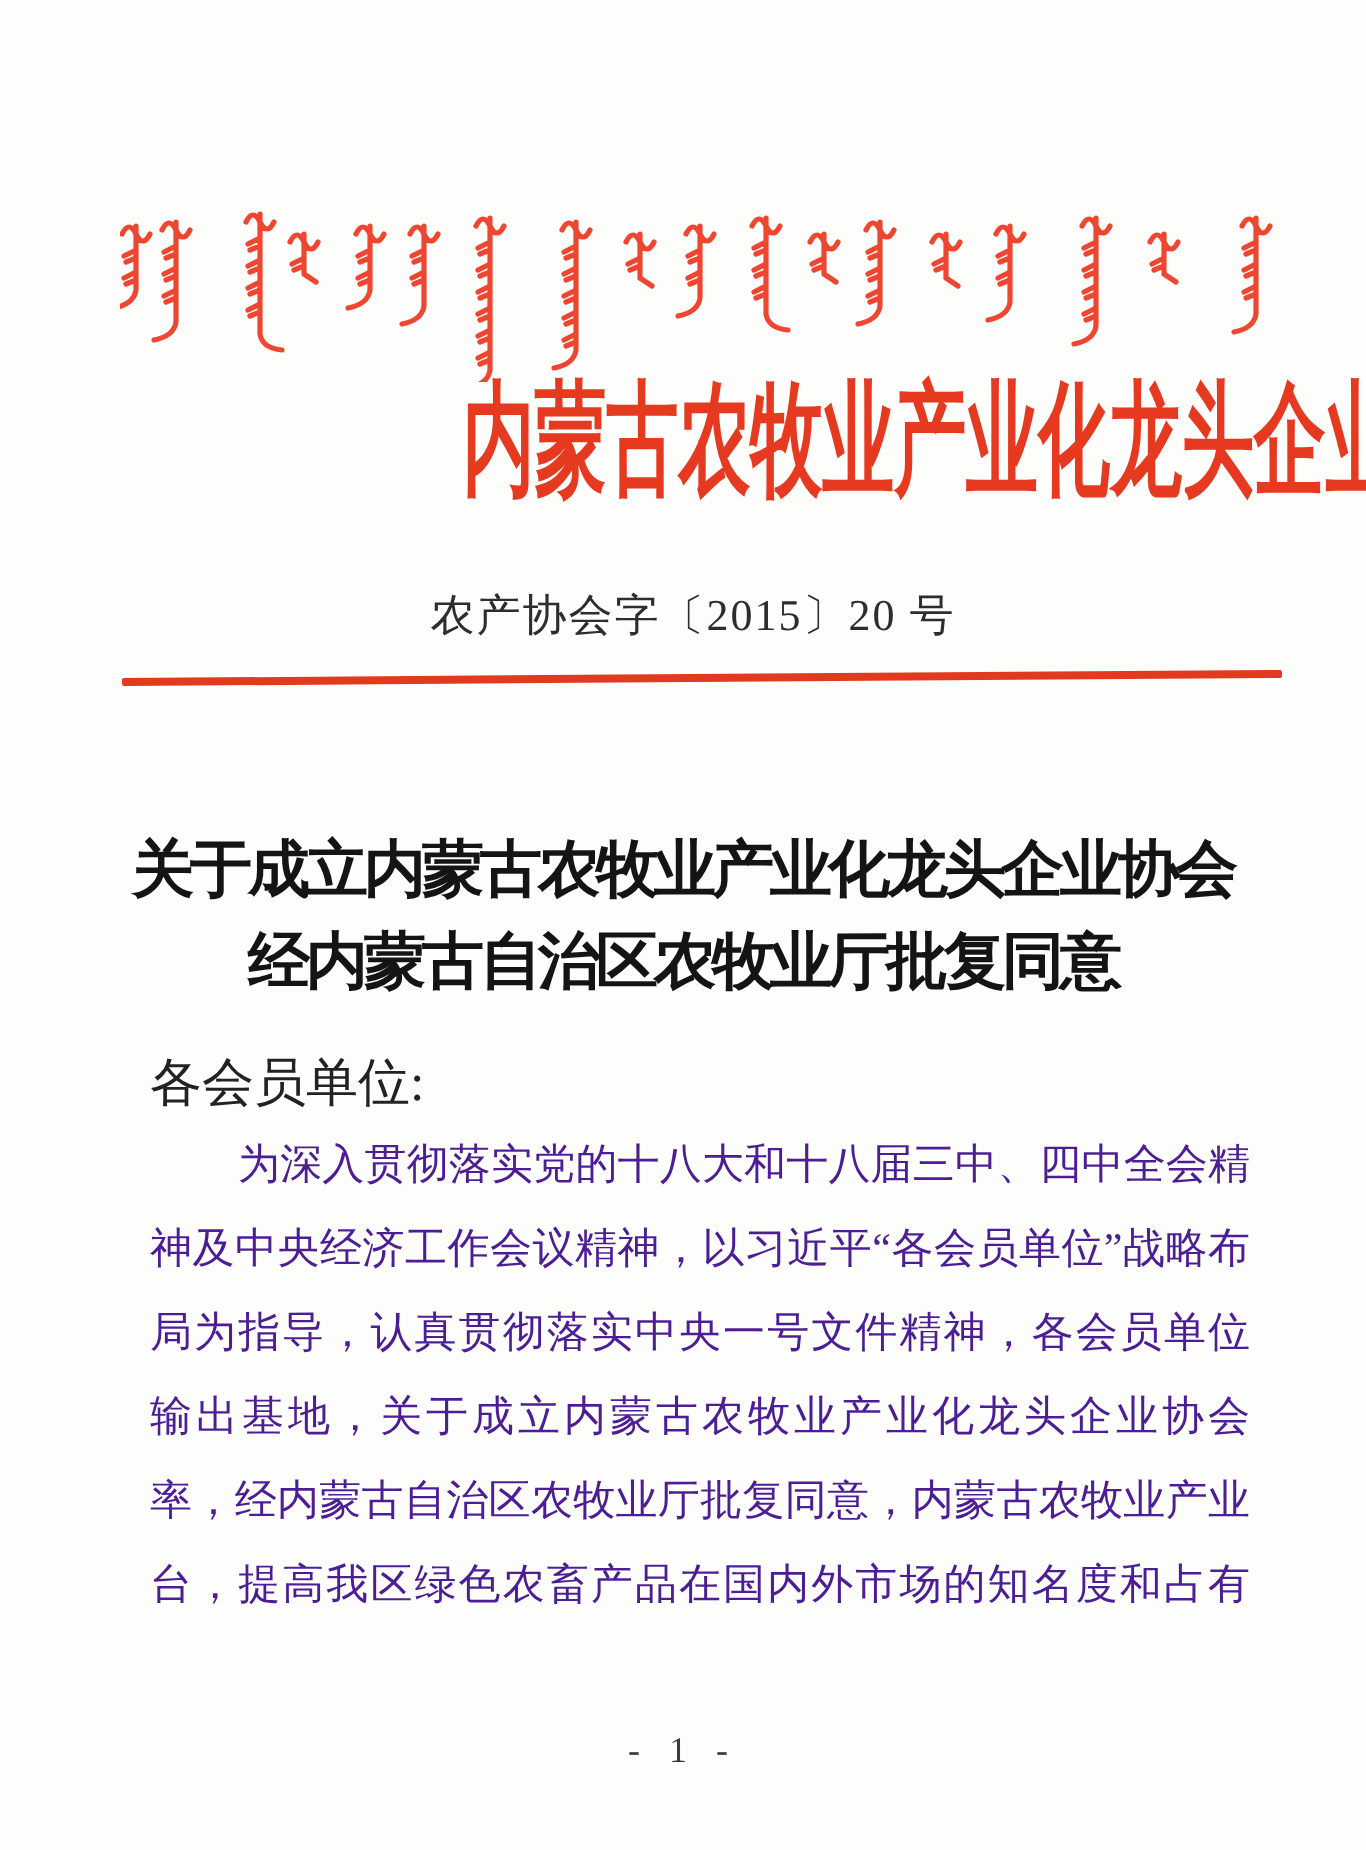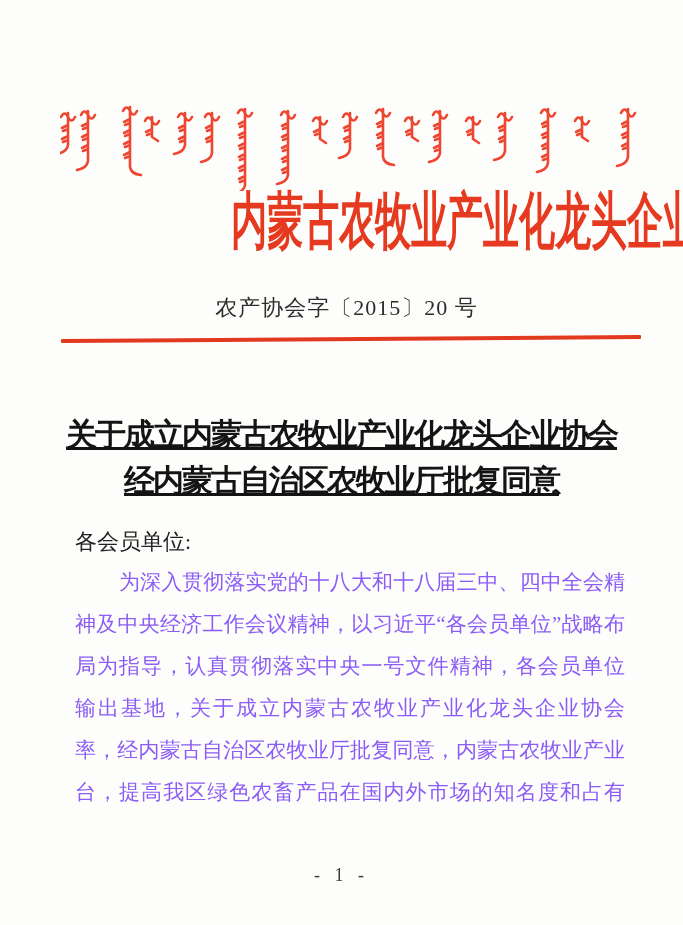--- a/index.html
+++ b/index.html
@@ -74,40 +74,39 @@
     position: absolute;
     top: 412px;
     left: 0;
     width: 683px;
     text-align: center;
     font-weight: bold;
     font-size: 31px;
     line-height: 46px;
     color: #141414;
     letter-spacing: -2px;
-    text-decoration: underline;
   }
 
   
   .salutation {
     position: absolute;
     top: 529px;
     left: 75px;
-    font-size: 22px;
+    font-size: 26px;
     line-height: 26px;
     color: #222;
   }
 
   
   .body-text {
     position: absolute;
     top: 561px;
     left: 75px;
     width: 550px;
-    color: #8b5cf6;
+    color: #4c1d95;
   }
   .body-line {
     font-size: 21px;
     line-height: 42px;
     height: 42px;
     text-align: justify;
     text-align-last: justify;
     overflow: hidden;
     white-space: nowrap;
   }

